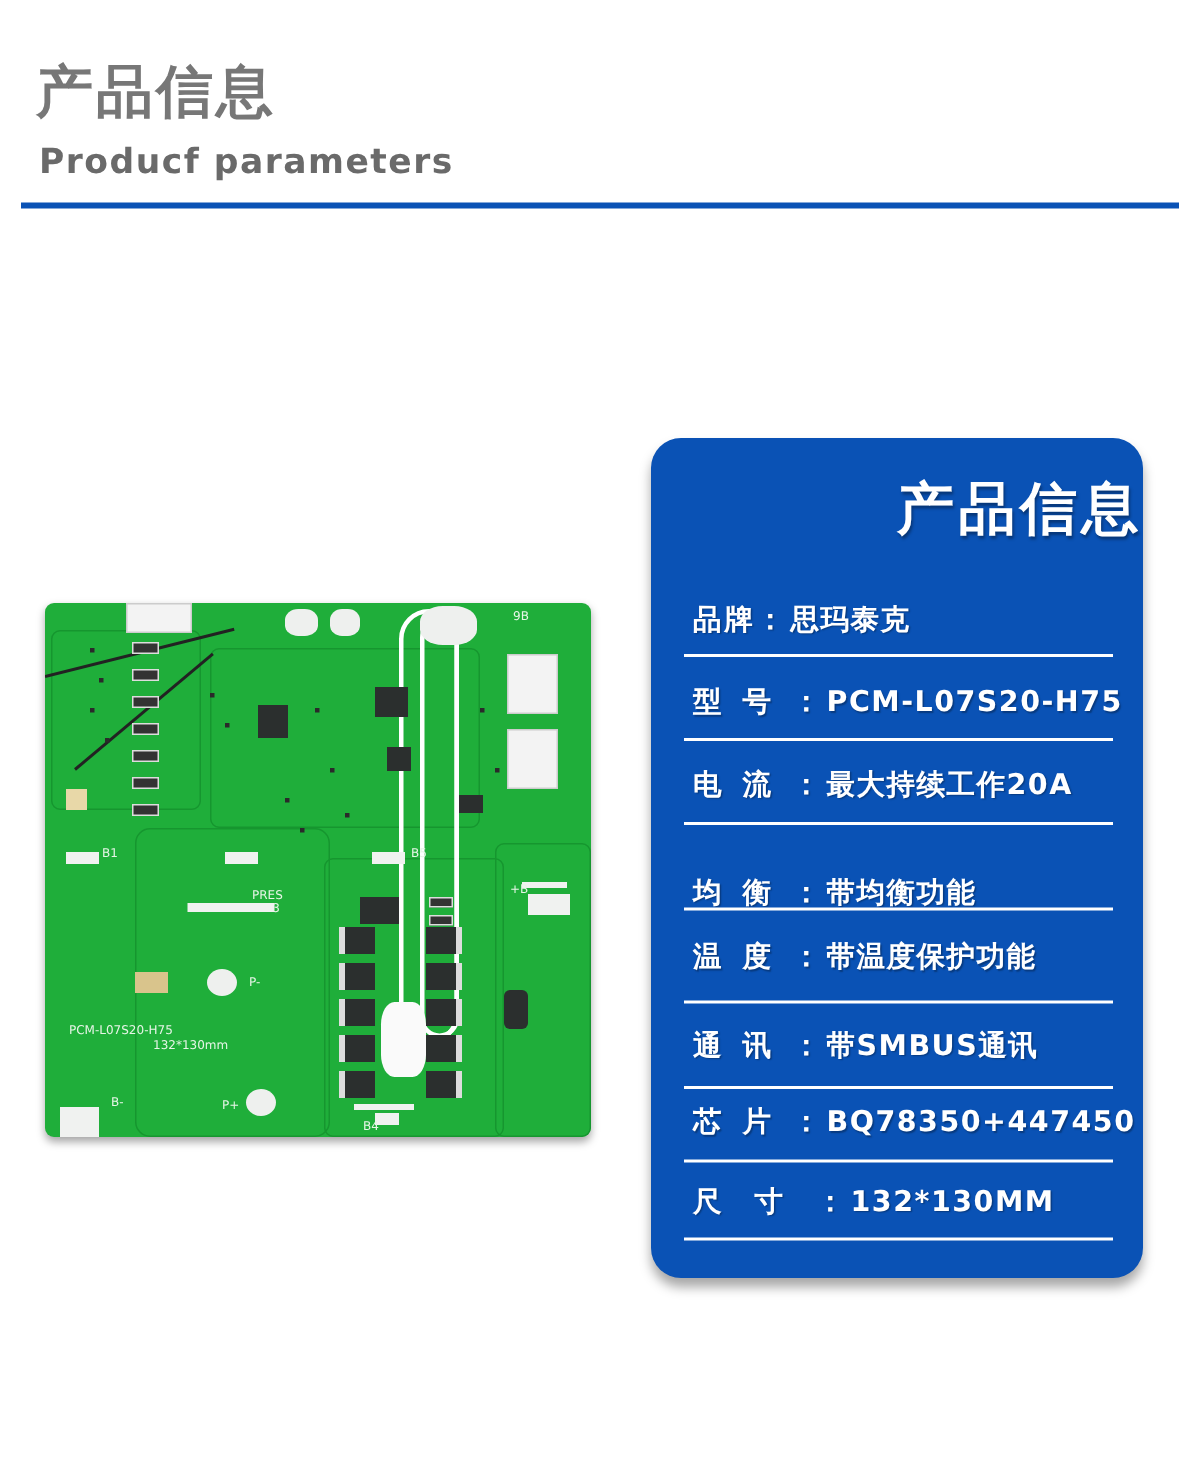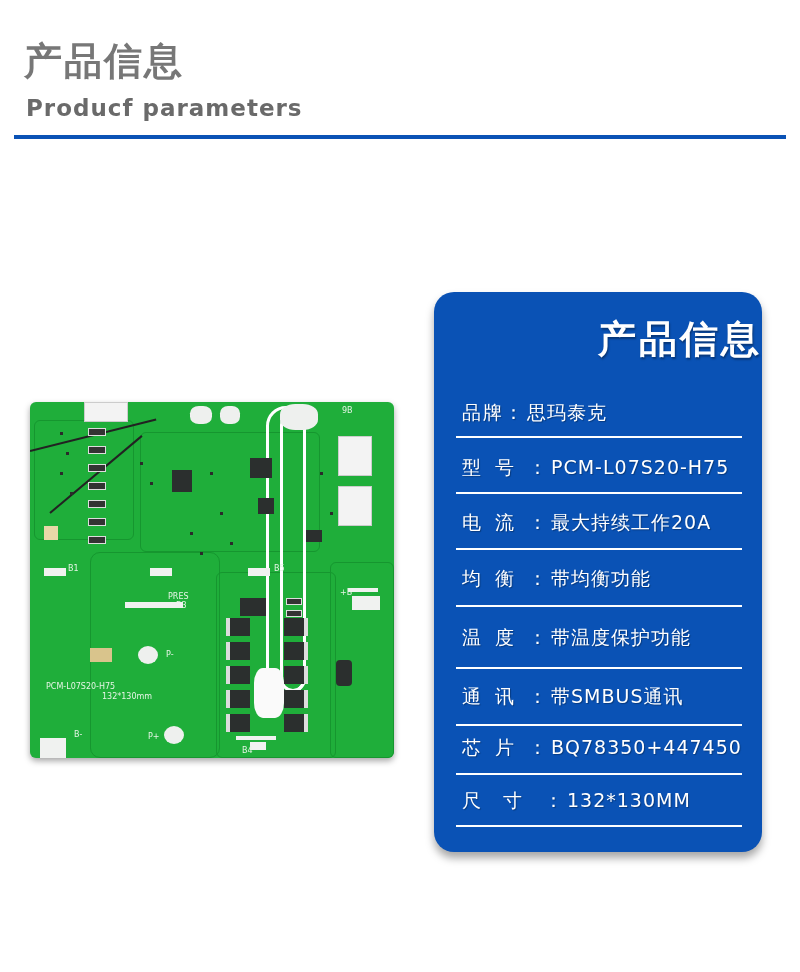--- a/index.html
+++ b/index.html
@@ -46,21 +46,21 @@
   }
   .card-title {
     position: absolute; left: 0; width: 100%; top: 22px; text-align: right;
     font-size: 38px; font-weight: bold; color: #ffffff; letter-spacing: 3px;
     text-shadow: 1px 2px 2px rgba(0,0,0,0.35);
   }
   .row {
     position: absolute; left: 22px; width: 286px;
   }
   .row-text {
-    position: absolute; left: 6px; color: #ffffff; font-weight: normal; font-size: 19px;
+    position: absolute; left: 6px; color: #ffffff; font-weight: bold; font-size: 19px;
     white-space: nowrap; text-shadow: 1px 1px 1px rgba(0,0,0,0.3);
   }
   .row-label { display: inline-block; letter-spacing: 6px; }
   .row-colon { display: inline-block; margin-right: 4px; }
   .row-value { display: inline-block; letter-spacing: 1px; }
   .row-rule {
     position: absolute; left: 0; width: 286px; height: 2px; background: #ffffff;
   }
 </style>
 </head>
@@ -182,21 +182,21 @@
   </div>
 
   <div class="row" style="top:218px;">
     <div class="row-text" style="top:0;">
       <span class="row-label" style="letter-spacing:14px;text-align:right;">电流</span><span class="row-colon">：</span><span class="row-value">最大持续工作20A</span>
     </div>
     <div class="row-rule" style="top:38px;"></div>
   </div>
 
   <div class="row" style="top:274px;">
-    <div class="row-text" style="top:0;">
+    <div class="row-text" style="top:16px;">
       <span class="row-label" style="letter-spacing:14px;">均衡</span><span class="row-colon">：</span><span class="row-value">带均衡功能</span>
     </div>
     <div class="row-rule" style="top:39px;"></div>
   </div>
 
   <div class="row" style="top:333px;">
     <div class="row-text" style="top:0;">
       <span class="row-label" style="letter-spacing:14px;">温度</span><span class="row-colon">：</span><span class="row-value">带温度保护功能</span>
     </div>
     <div class="row-rule" style="top:42px;"></div>

